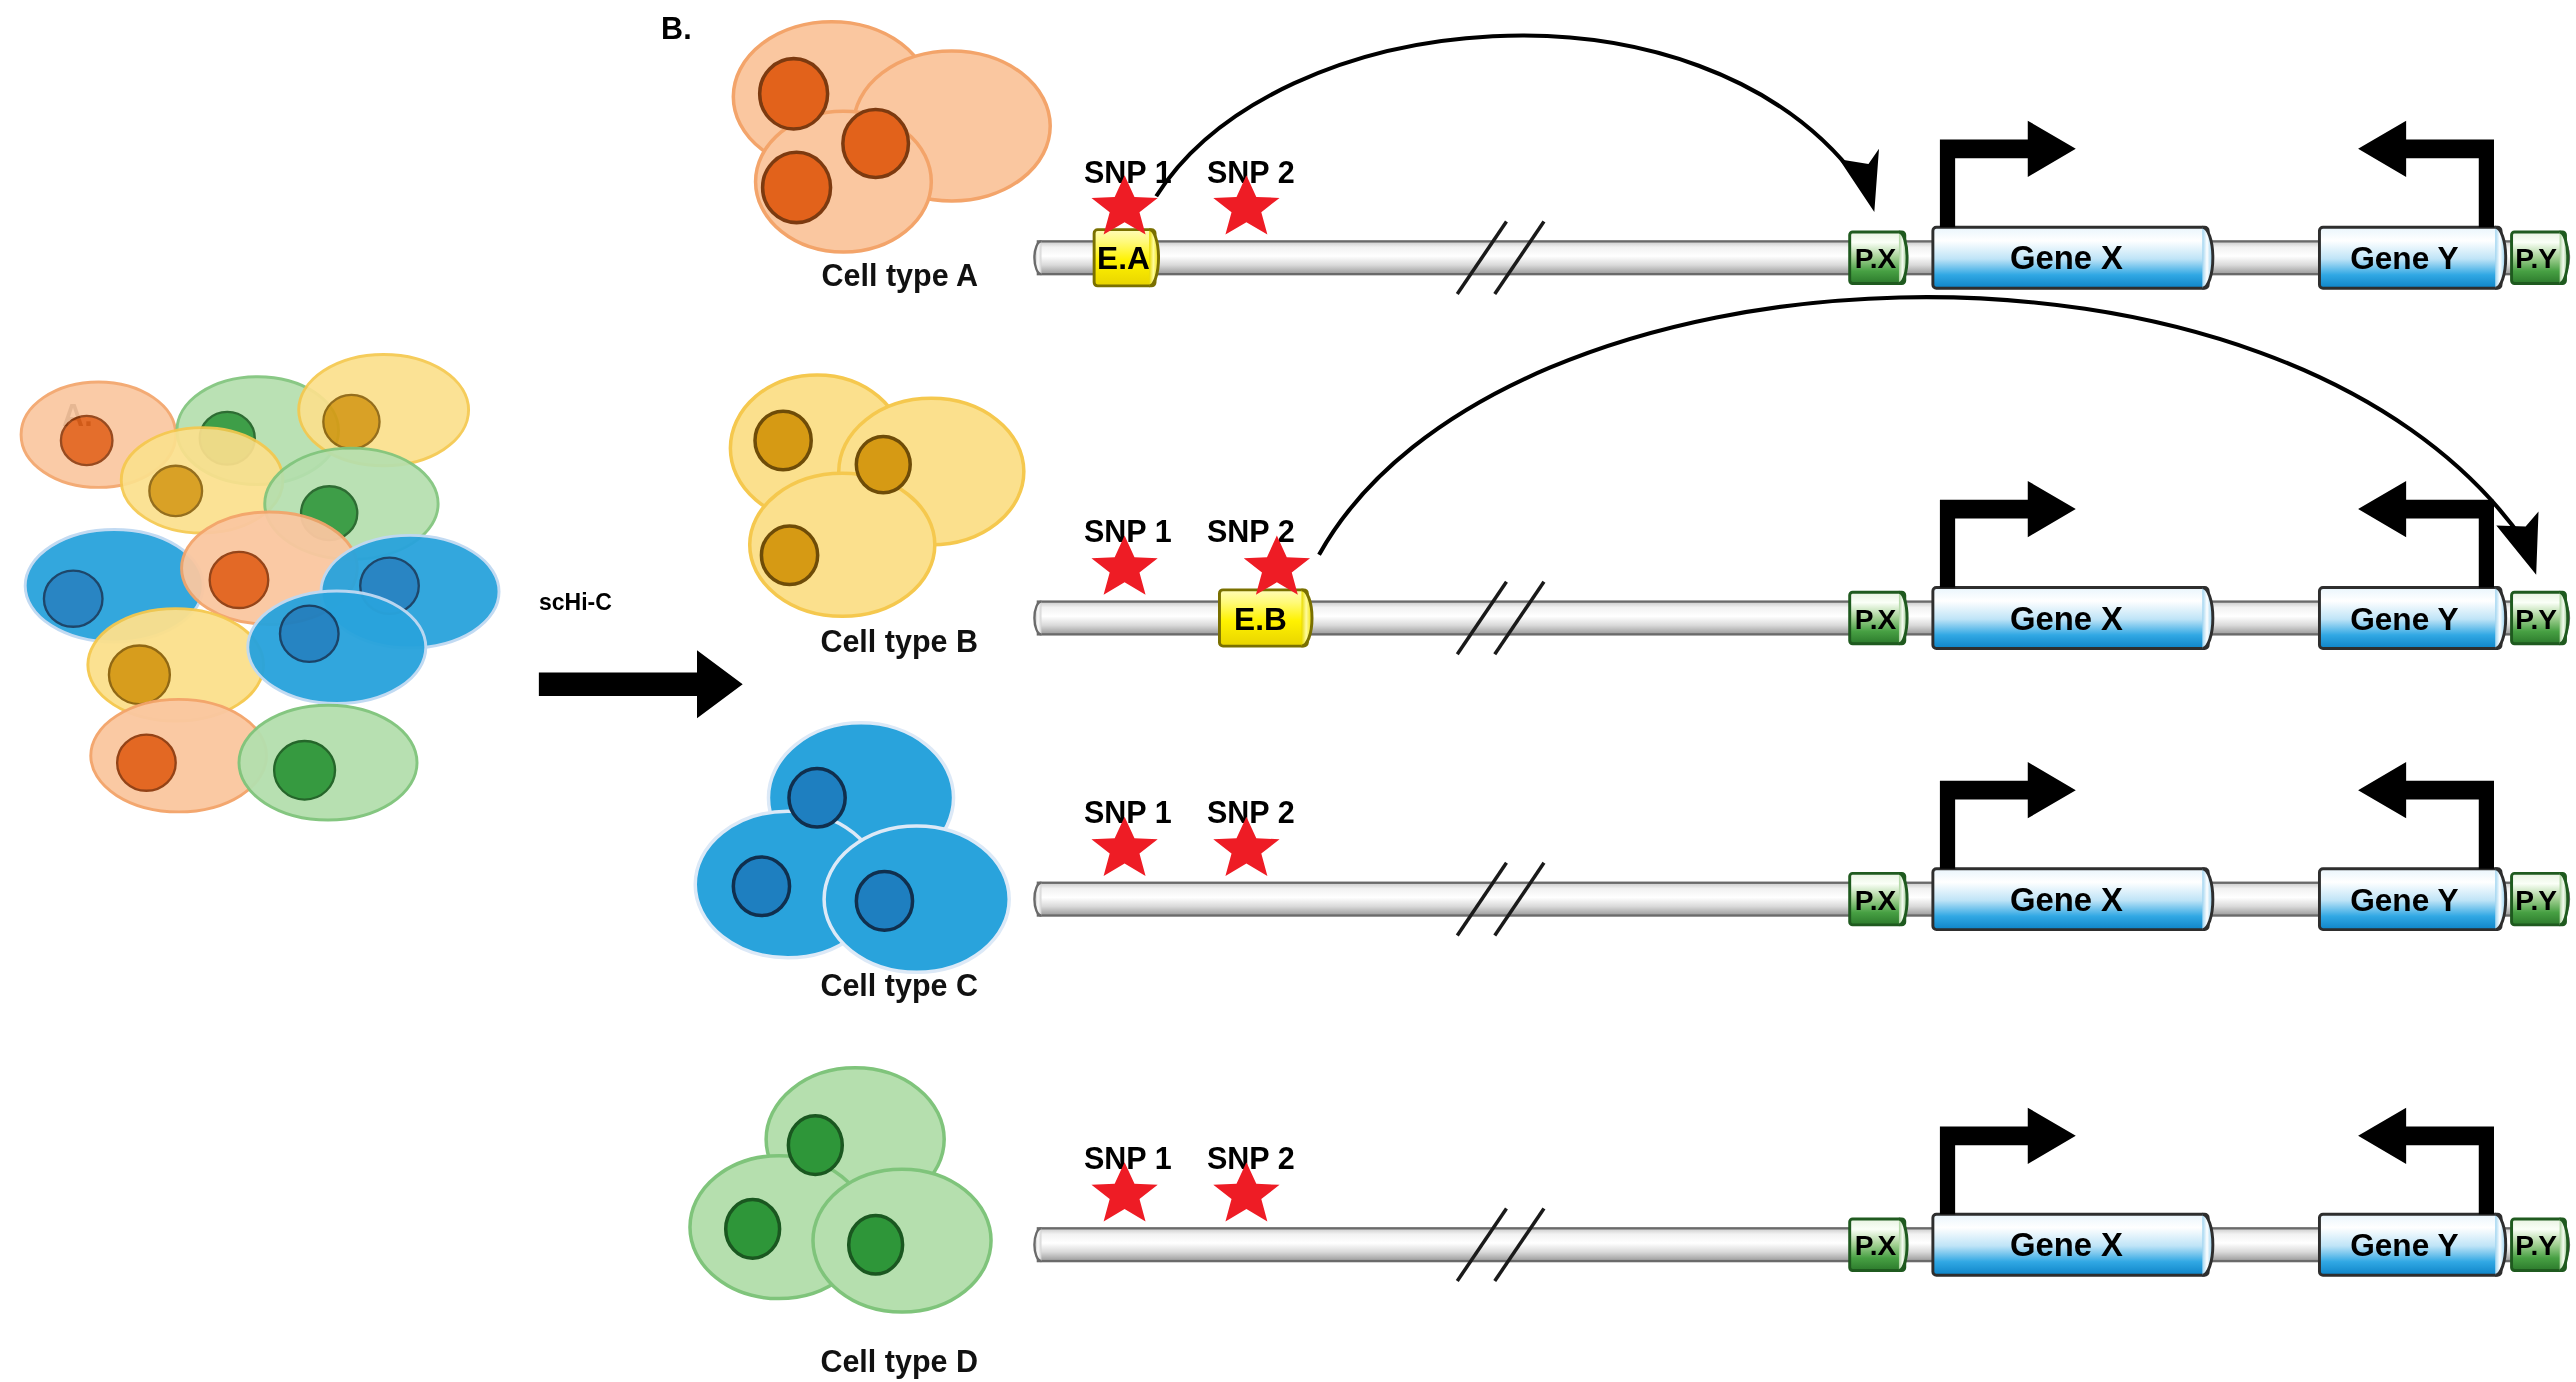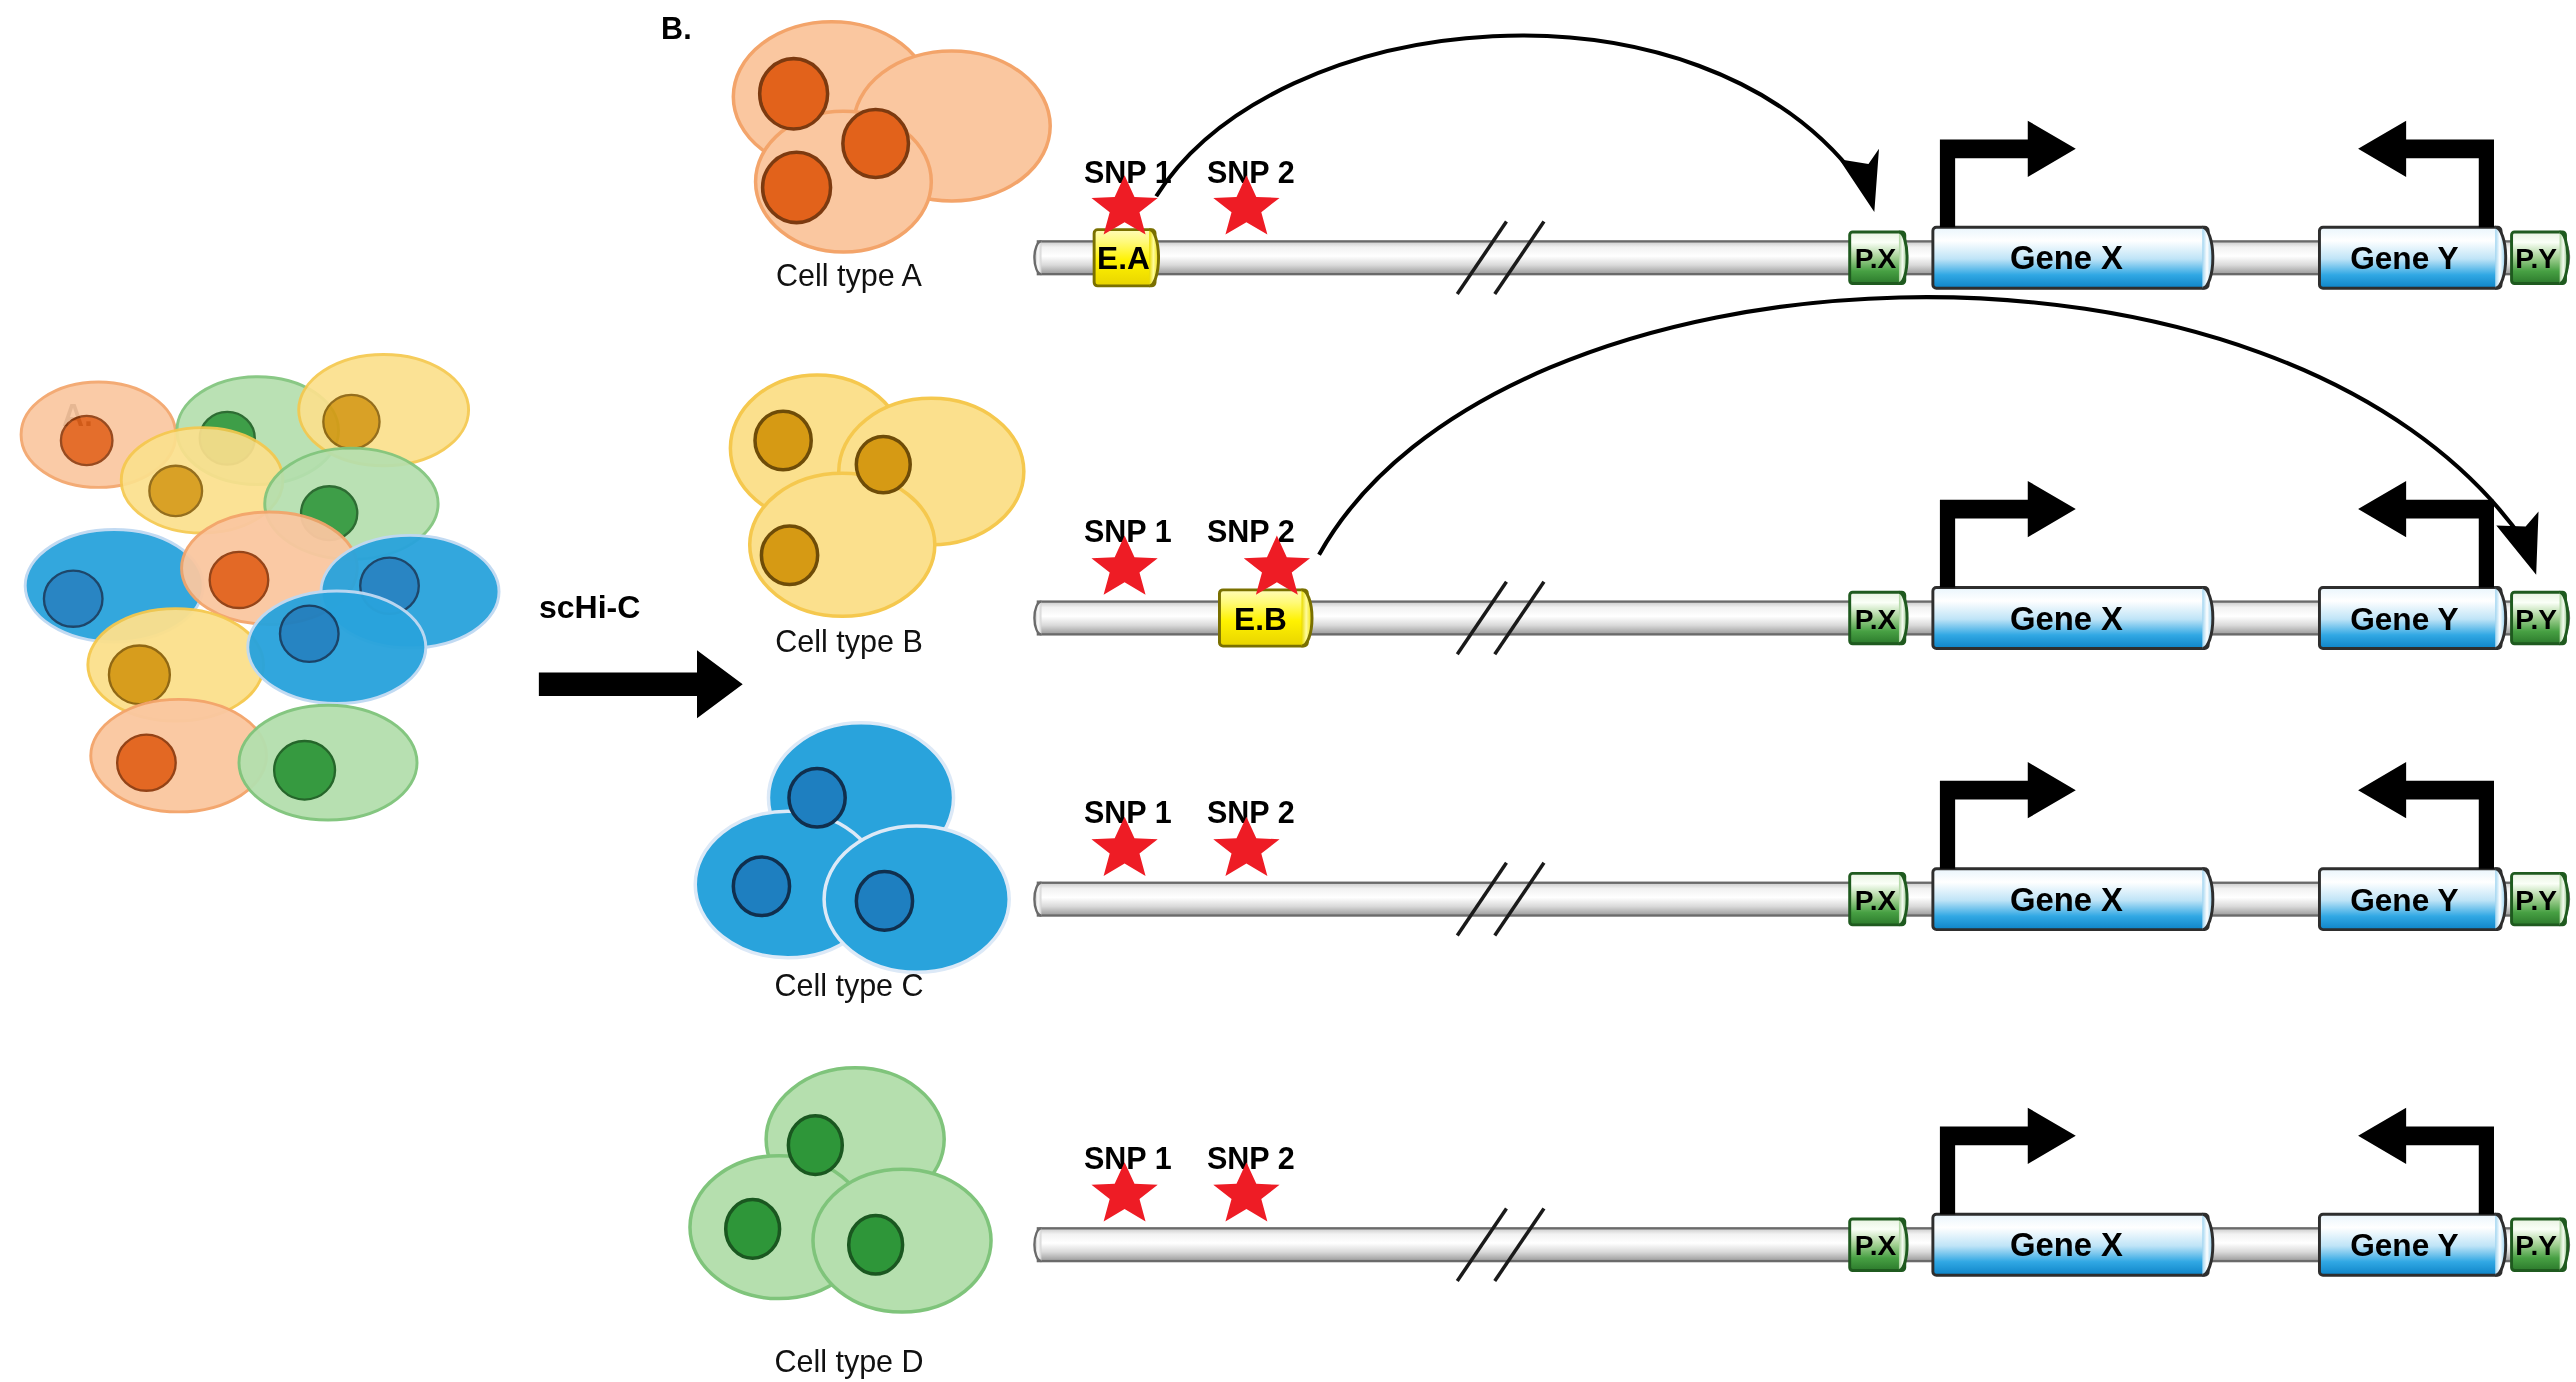--- a/index.html
+++ b/index.html
@@ -9,29 +9,29 @@
     font-family:"Liberation Sans", sans-serif;
     -webkit-font-smoothing:antialiased;
   }
   #stage{position:absolute;left:0;top:0;width:2576px;height:1383px;}
   #stage > svg{position:absolute;left:0;top:0;}
   .panel-letter{
     position:absolute;font-weight:bold;font-size:30.5px;color:#000;
     letter-spacing:0.3px;
   }
   .caption{
-    position:absolute;font-weight:normal;font-size:30.5px;color:#111;
-    white-space:nowrap;text-align:center;
+    position:absolute;font-weight:bold;font-size:30.5px;color:#111;
+    white-space:nowrap;text-align:right;
   }
   .snp-label{
     position:absolute;font-weight:bold;font-size:30.5px;color:#000;
     white-space:nowrap;
   }
   .process-label{
-    position:absolute;font-weight:bold;font-size:32px;color:#000;
+    position:absolute;font-weight:bold;font-size:23px;color:#000;
     white-space:nowrap;
   }
   .track-text{
     font-weight:bold;fill:#000;font-family:"Liberation Sans", sans-serif;
   }
 </style>
 </head>
 <body>
 
 <div id="stage">

